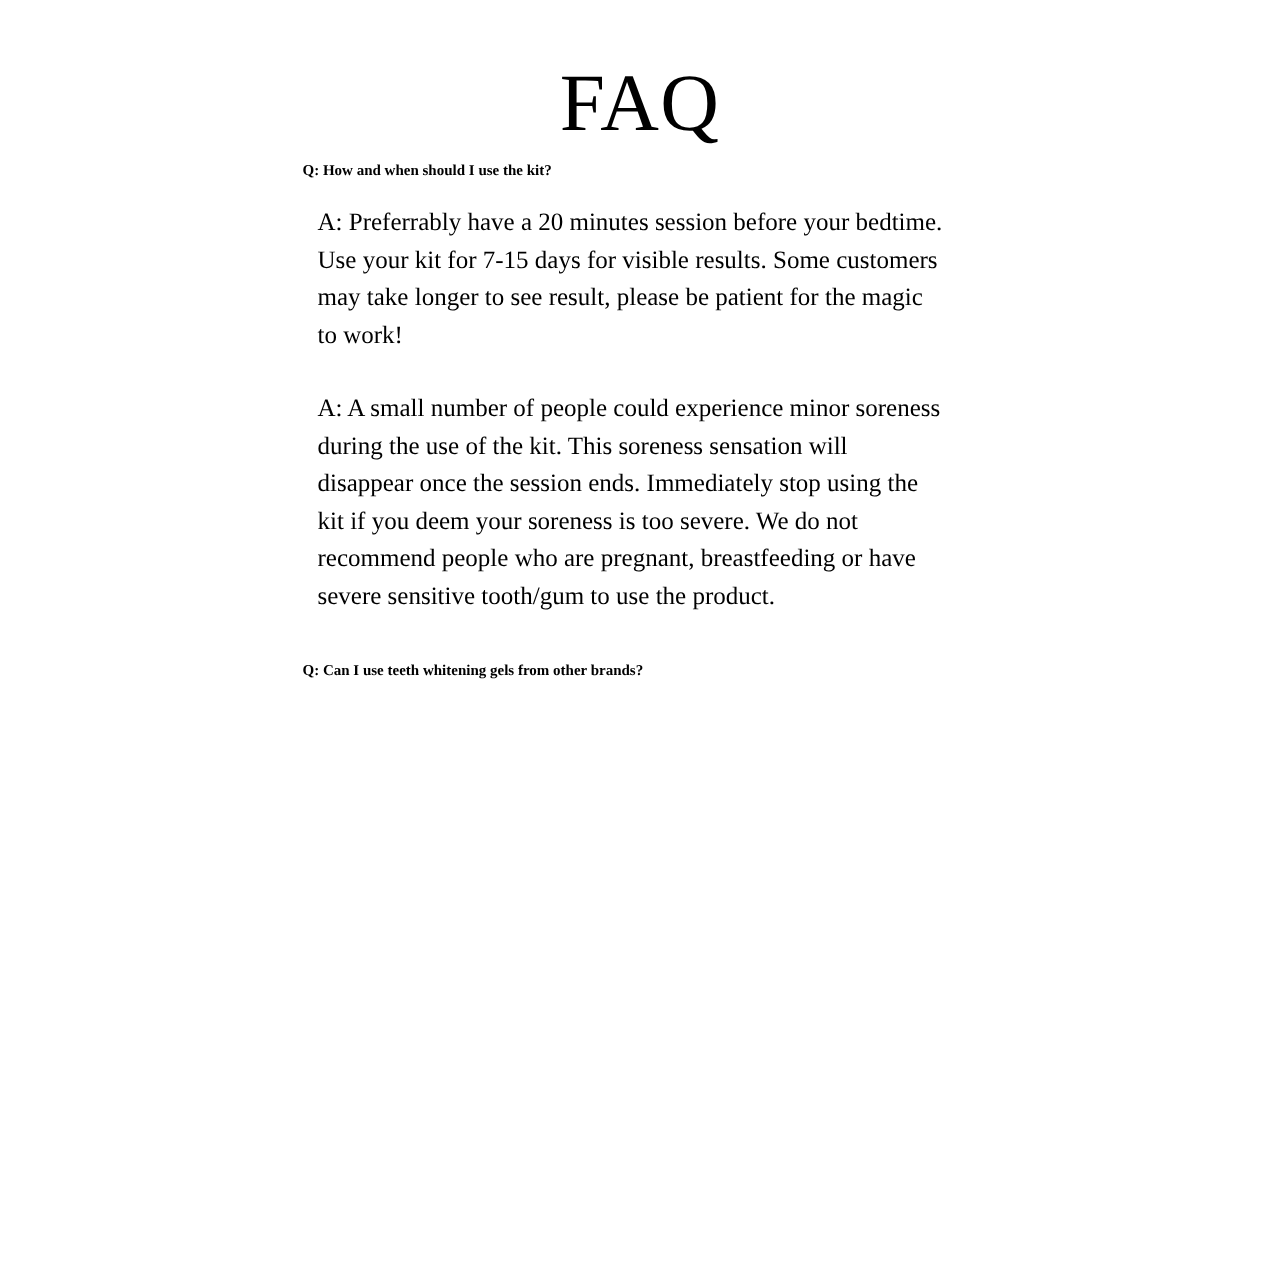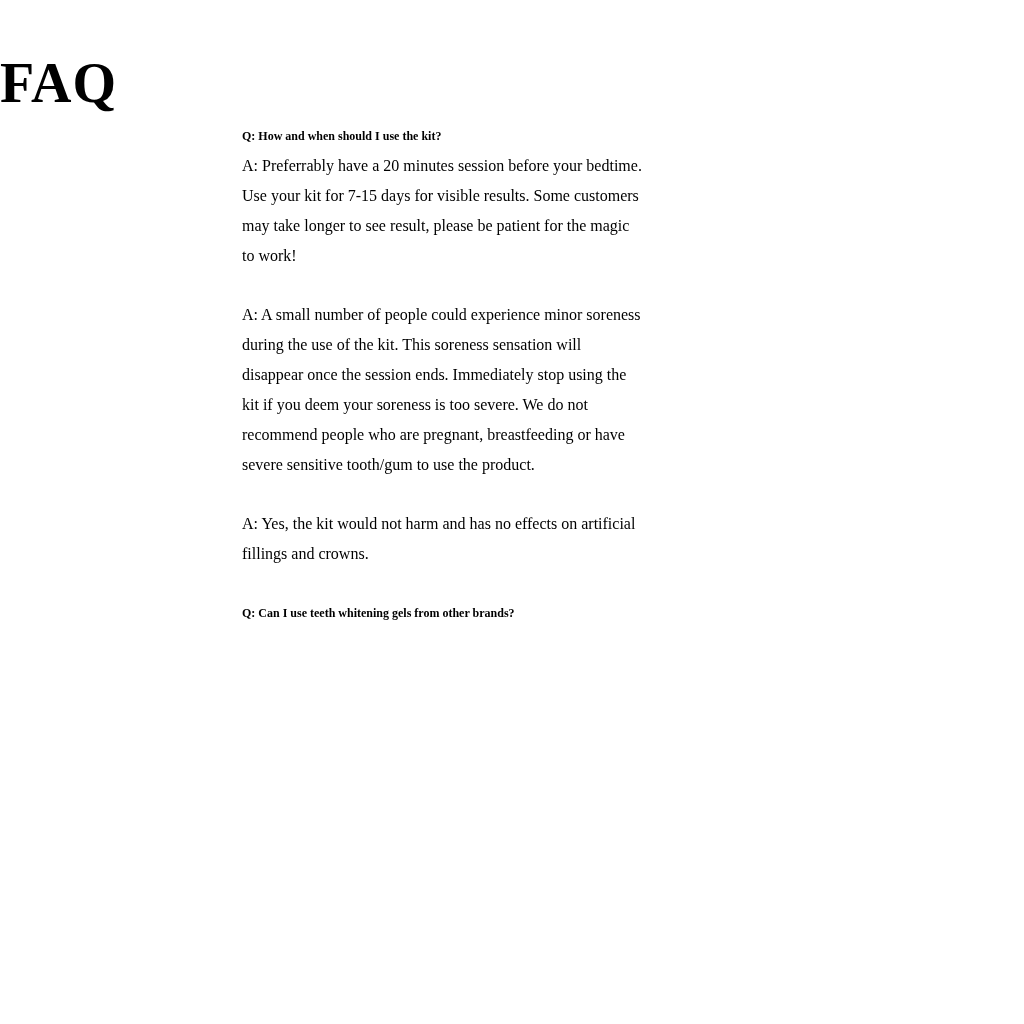--- a/index.html
+++ b/index.html
@@ -14,41 +14,42 @@
     font-family: "Liberation Serif", serif;
     overflow: hidden;
   }
   .page {
     width: 1024px;
     height: 1024px;
     box-sizing: border-box;
   }
   .title {
     margin: 46px 0 0 0;
-    font-size: 56px;
+    font-size: 65px;
     line-height: 75px;
-    font-weight: bold;
+    font-weight: normal;
+    text-align: center;
     letter-spacing: 1px;
   }
   .content {
     margin-left: 242px;
     width: 640px;
   }
   .faq-item {
     margin: 0 0 29px 0;
   }
   .question {
     margin: 0;
     font-size: 12px;
     line-height: 30px;
     font-weight: bold;
   }
   .answer {
-    margin: 0;
-    font-size: 16px;
+    margin: 12px;
+    font-size: 20px;
     line-height: 30px;
     font-weight: normal;
     white-space: pre-line;
   }
 </style>
 </head>
 <body>
 
 <div class="page">
   <h1 class="title">FAQ</h1>
@@ -69,22 +70,20 @@
     <section class="faq-item">
       <p class="answer">A: A small number of people could experience minor soreness
 during the use of the kit. This soreness sensation will
 disappear once the session ends. Immediately stop using the
 kit if you deem your soreness is too severe. We do not
 recommend people who are pregnant, breastfeeding or have
 severe sensitive tooth/gum to use the product.</p>
     </section>
 
     <section class="faq-item">
-      <p class="answer">A: Yes, the kit would not harm and has no effects on artificial
-fillings and crowns.</p>
     </section>
 
     <section class="faq-item">
       <h2 class="question">Q: Can I use teeth whitening gels from other brands?</h2>
     </section>
 
   </div>
 </div>
 
 </body></html>

